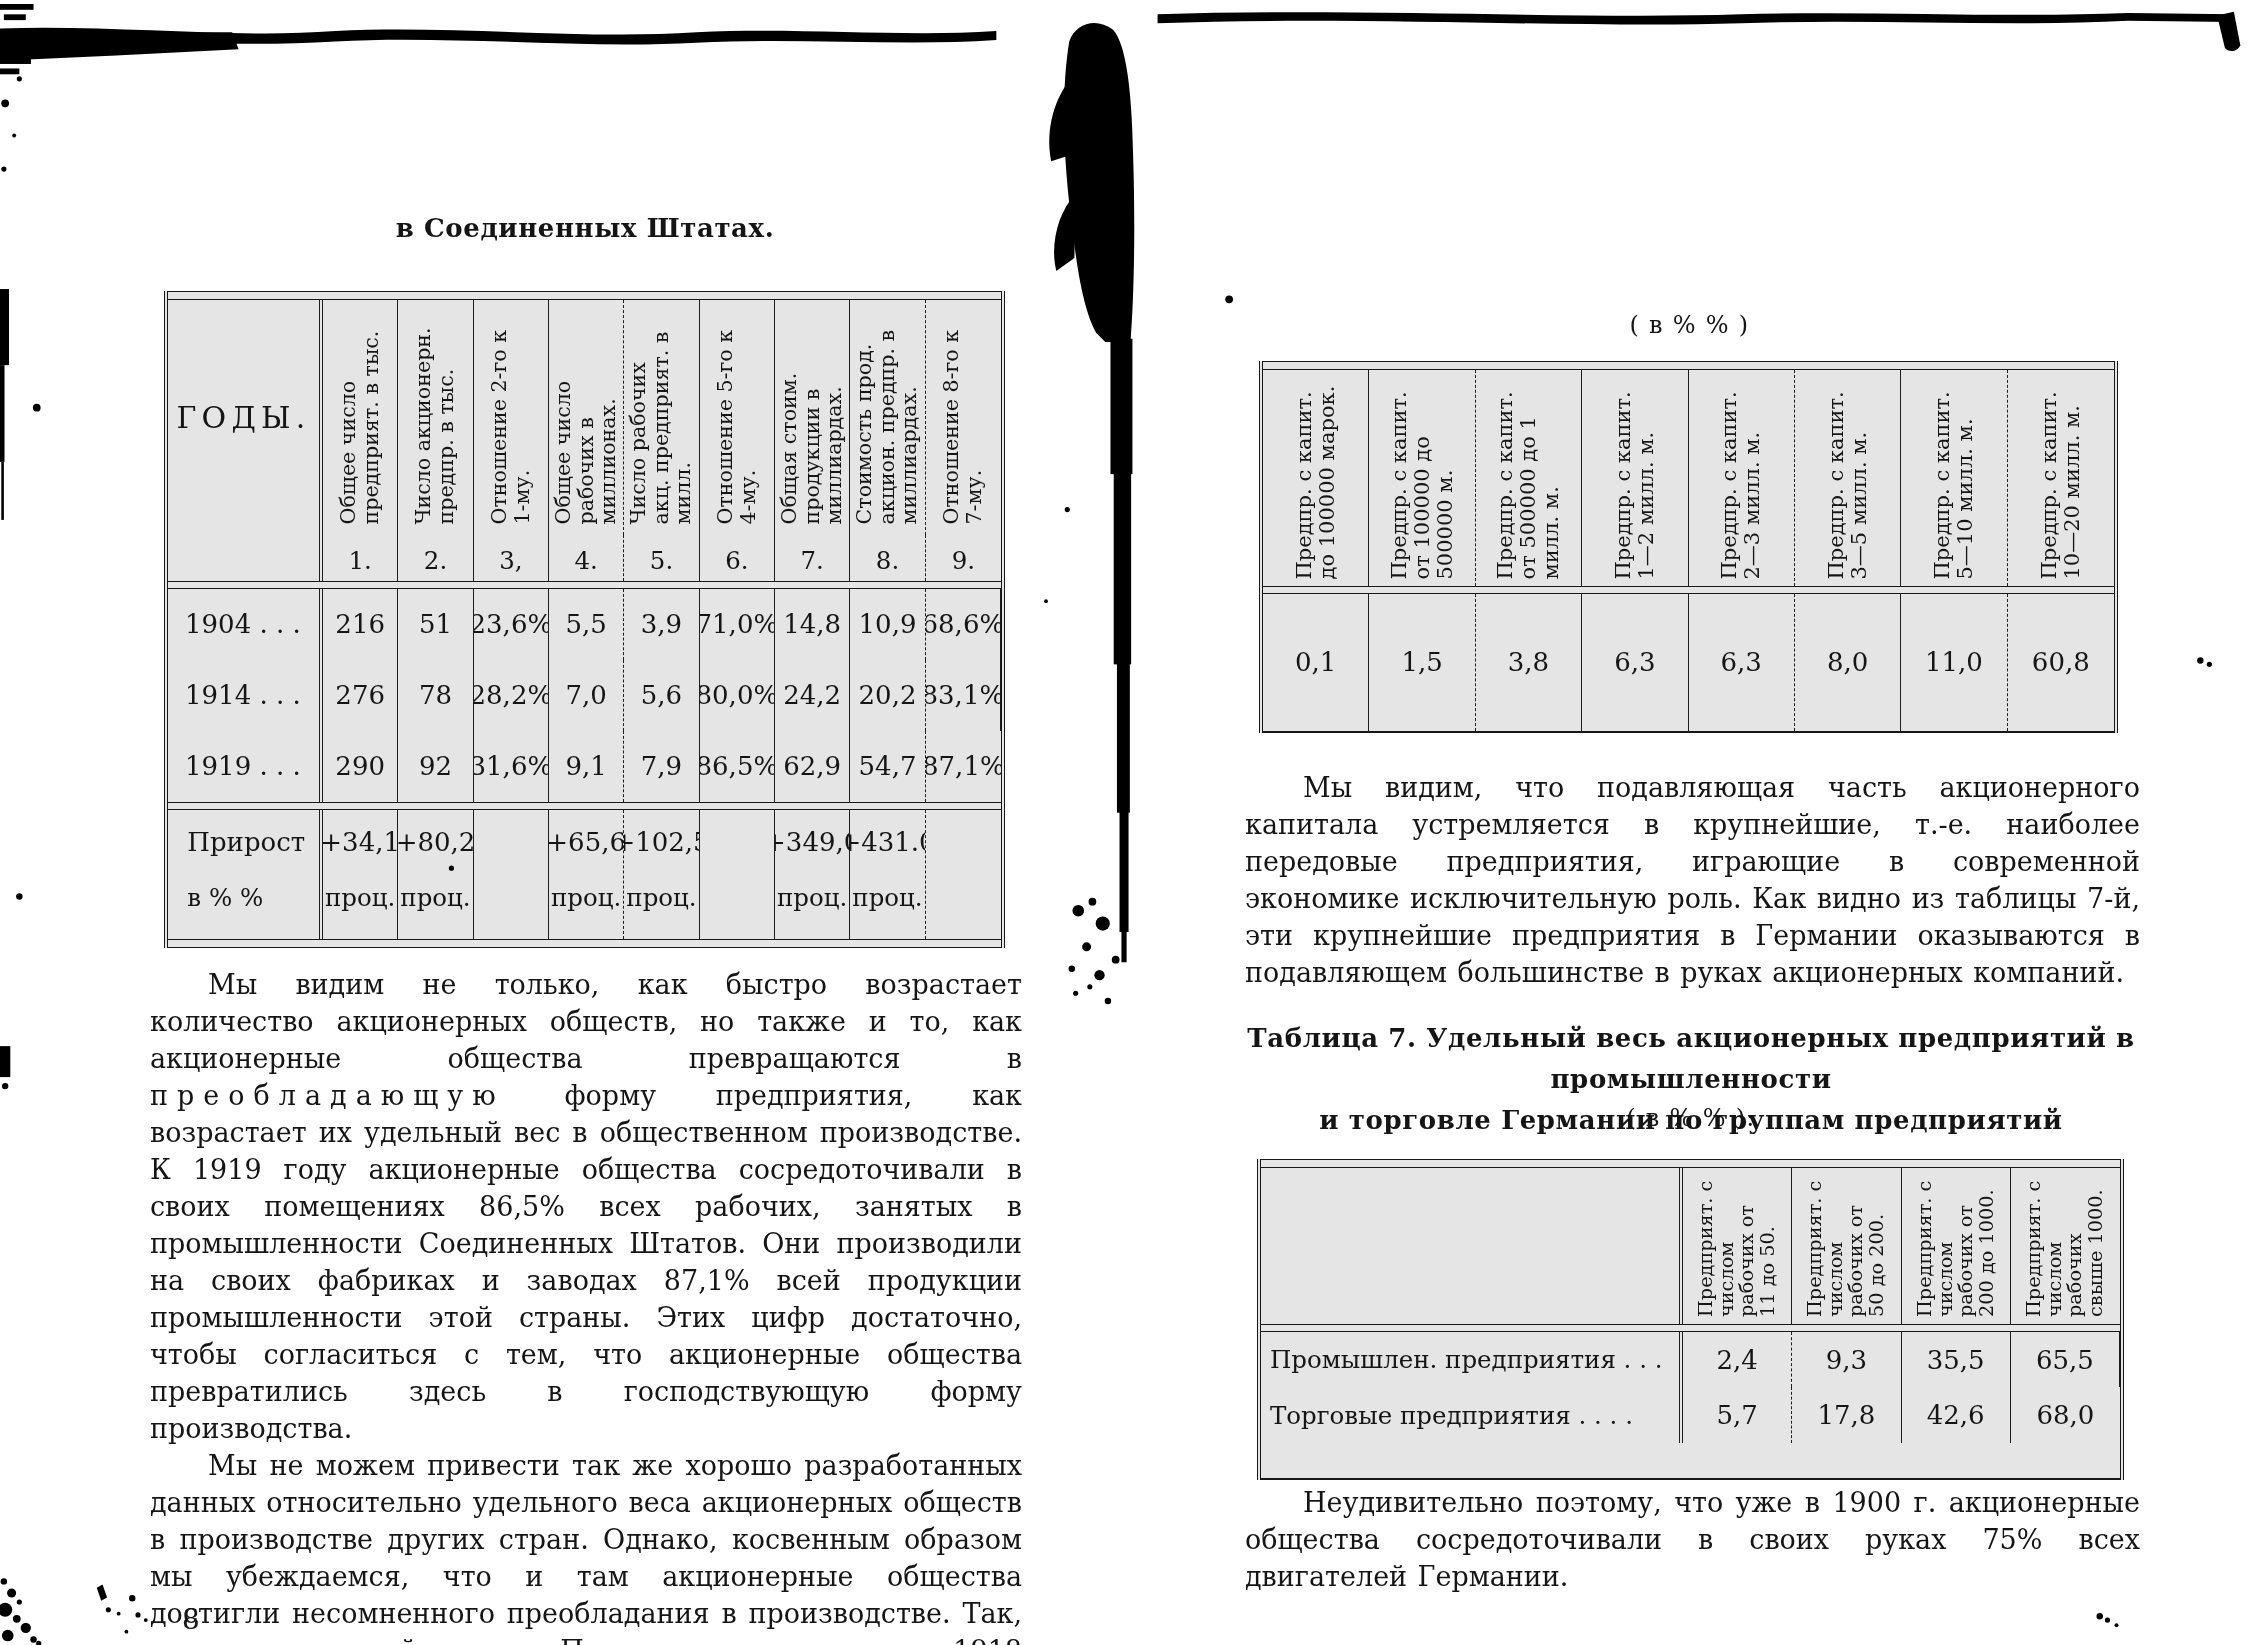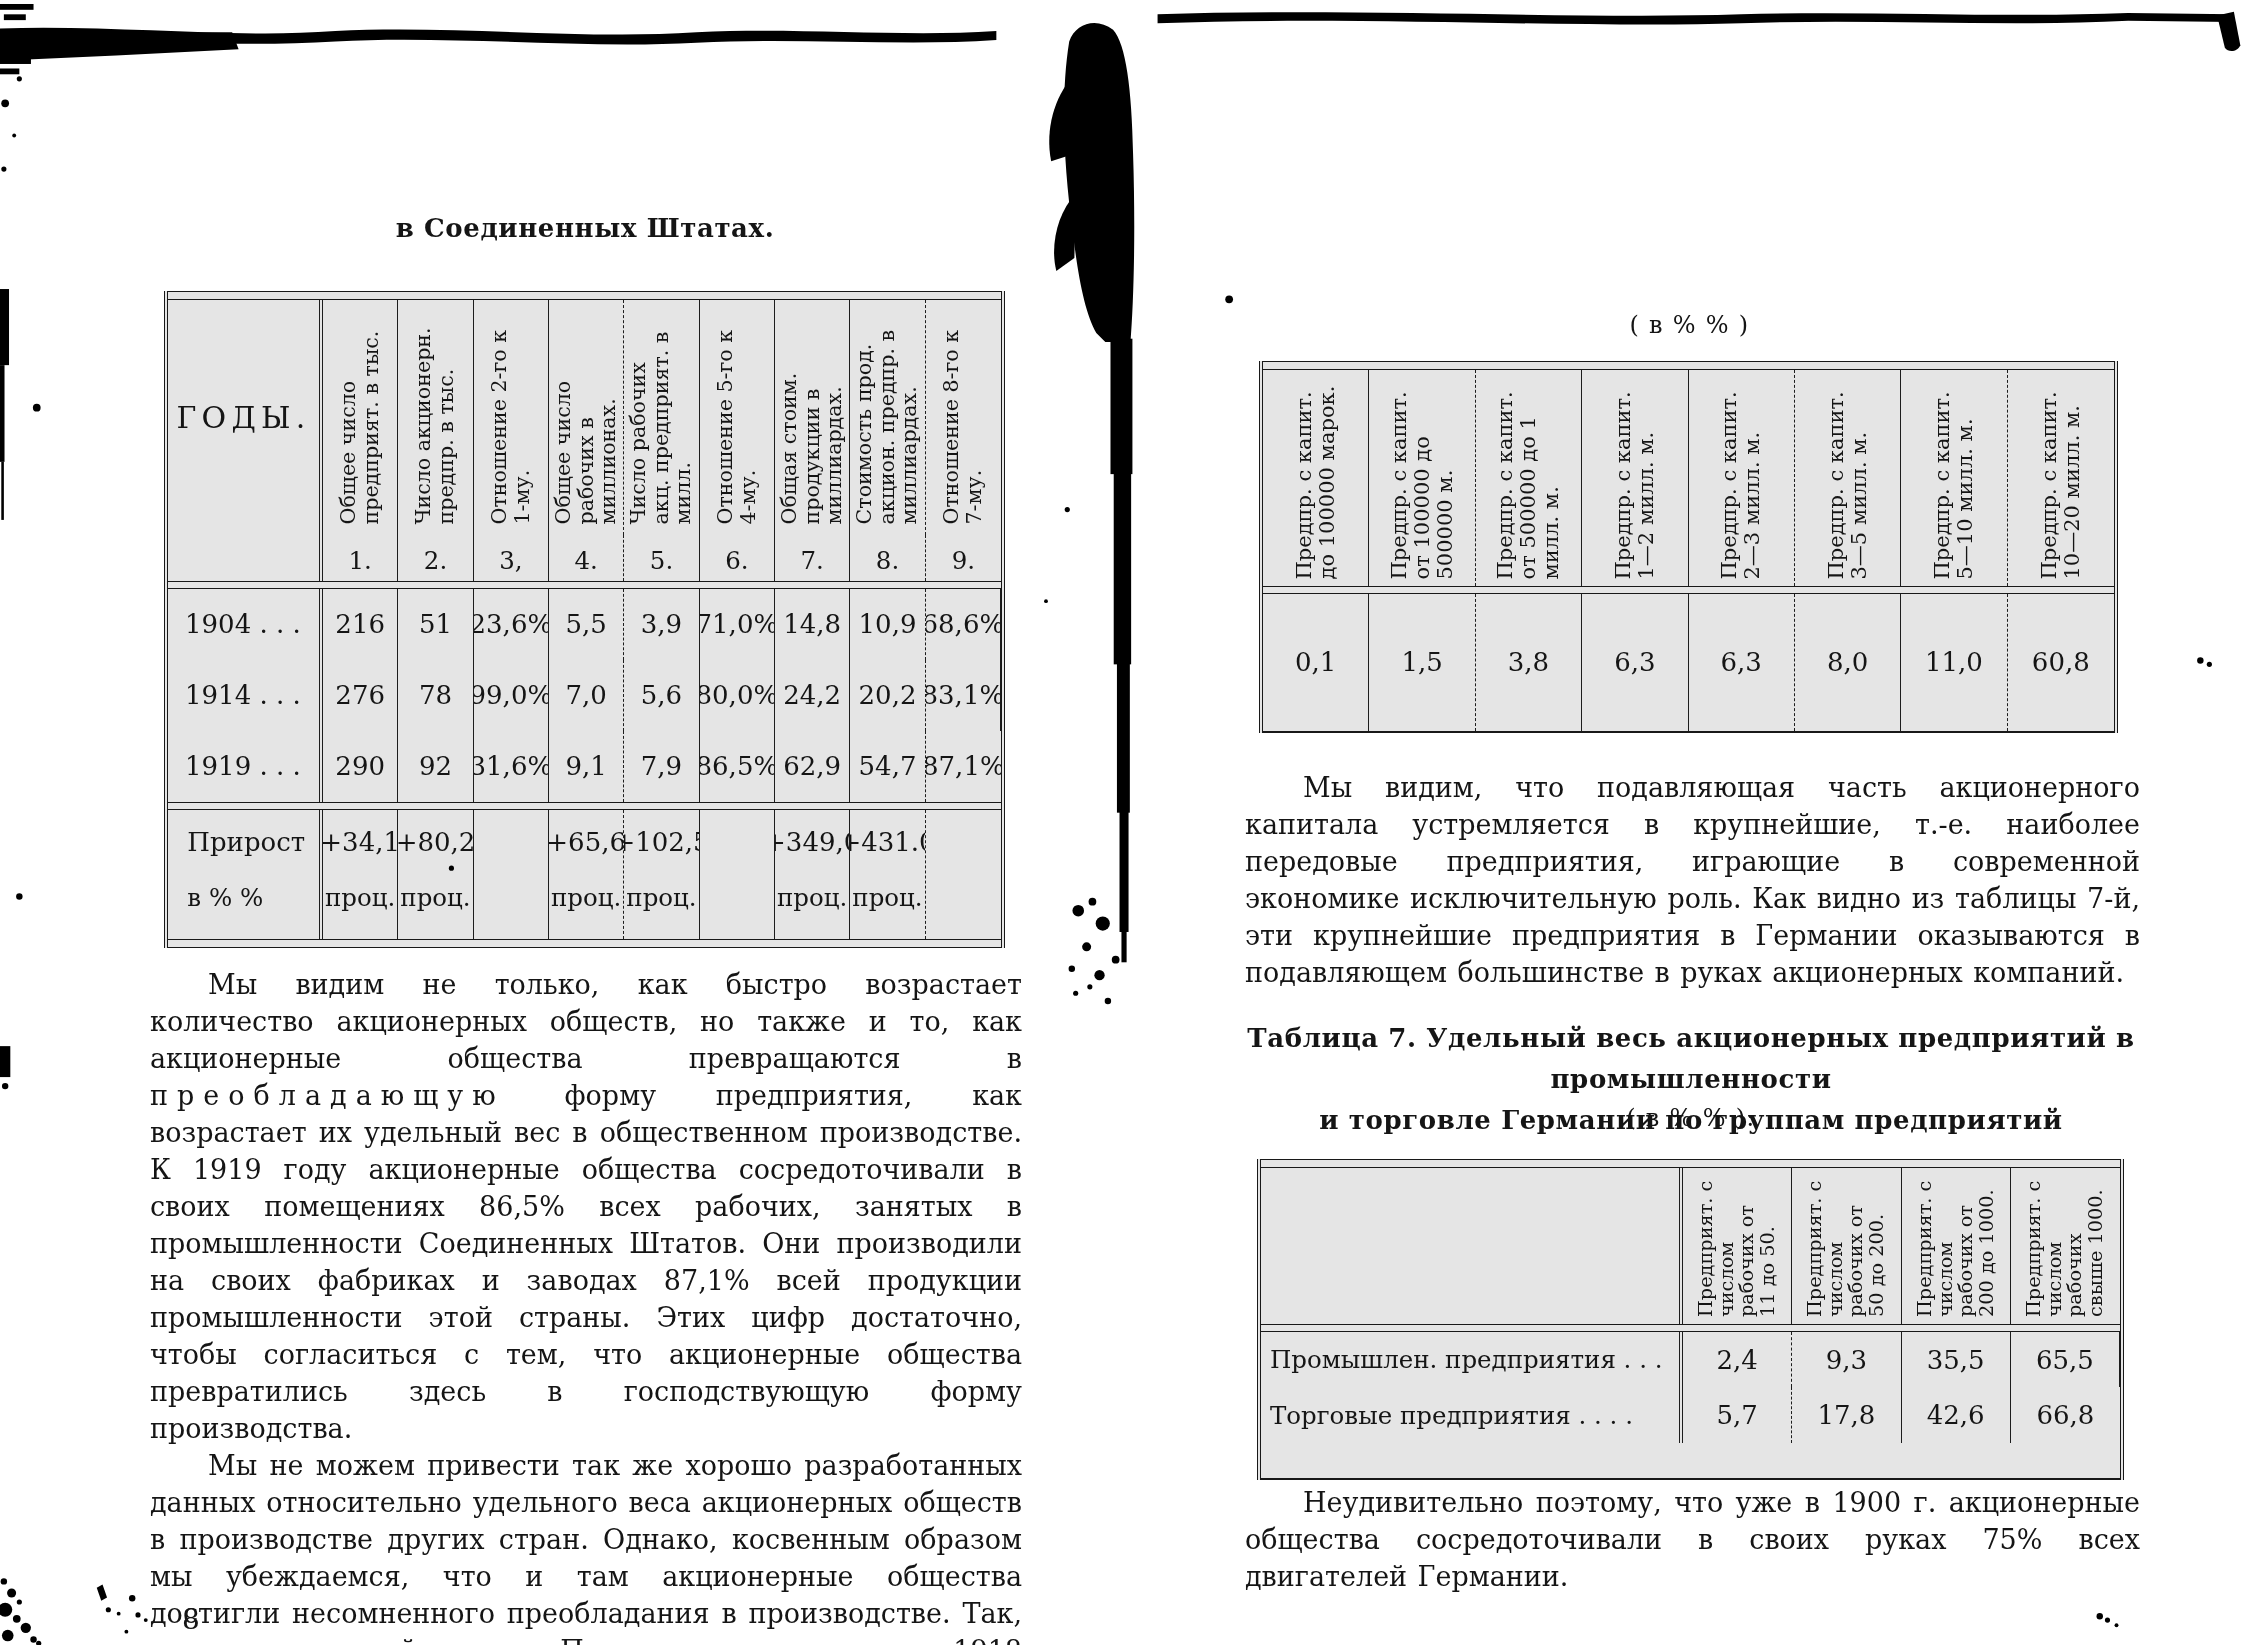--- a/index.html
+++ b/index.html
@@ -105,21 +105,21 @@
     <div class="c dsh">5,5</div>
     <div class="c">3,9</div>
     <div class="c">71,0%</div>
     <div class="c">14,8</div>
     <div class="c dsh">10,9</div>
     <div class="c">68,6%</div>
 
     <div class="c ydc yearcell">1914 . . .</div>
     <div class="c">276</div>
     <div class="c">78</div>
-    <div class="c">99,0%</div>
+    <div class="c">28,2%</div>
     <div class="c dsh">7,0</div>
     <div class="c">5,6</div>
     <div class="c">80,0%</div>
     <div class="c">24,2</div>
     <div class="c dsh">20,2</div>
     <div class="c">83,1%</div>
 
     <div class="c ydc yearcell">1919 . . .</div>
     <div class="c">290</div>
     <div class="c">92</div>
@@ -252,21 +252,21 @@
   <div class="band t7g" style="height:111px;grid-template-rows:repeat(2,1fr);">
     <div class="c ydc lblcell">Промышлен. предприятия . . .</div>
     <div class="c dsh">2,4</div>
     <div class="c">9,3</div>
     <div class="c">35,5</div>
     <div class="c">65,5</div>
     <div class="c ydc lblcell">Торговые предприятия . . . .</div>
     <div class="c dsh">5,7</div>
     <div class="c">17,8</div>
     <div class="c">42,6</div>
-    <div class="c">66,8</div>
+    <div class="c">68,0</div>
   </div>
   <div style="height:35px;"></div>
   <div style="height:2.6px;background:#181818;"></div>
 </div>
 
 <div class="abs" style="left:1245px;top:1484px;width:895px;">
   <p class="para">Неудивительно поэтому, что уже в 1900 г. акционерные общества сосредоточивали в своих руках 75% всех двигателей Германии.</p>
 </div>
 
 <svg class="abs" style="left:0;top:0;" width="2250" height="1646" viewBox="0 0 3489 2552" aria-hidden="true">

